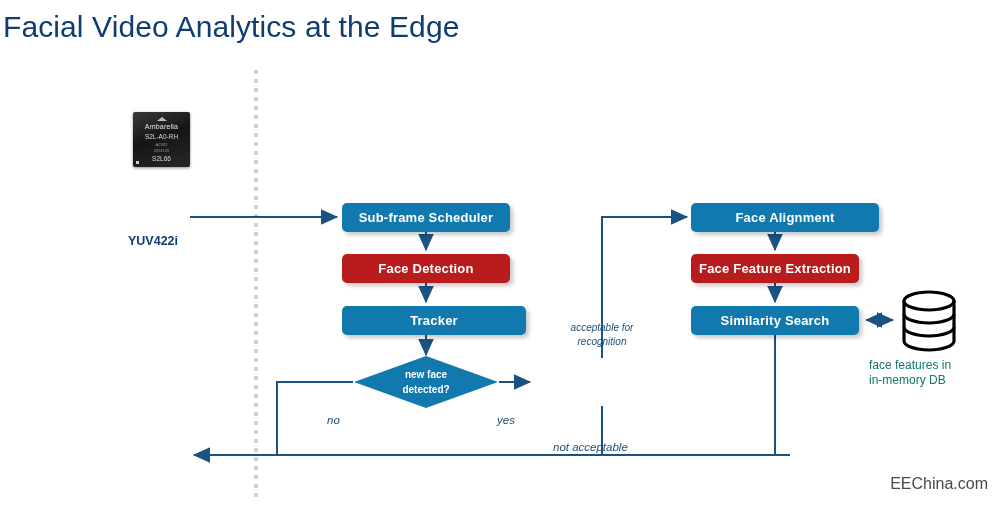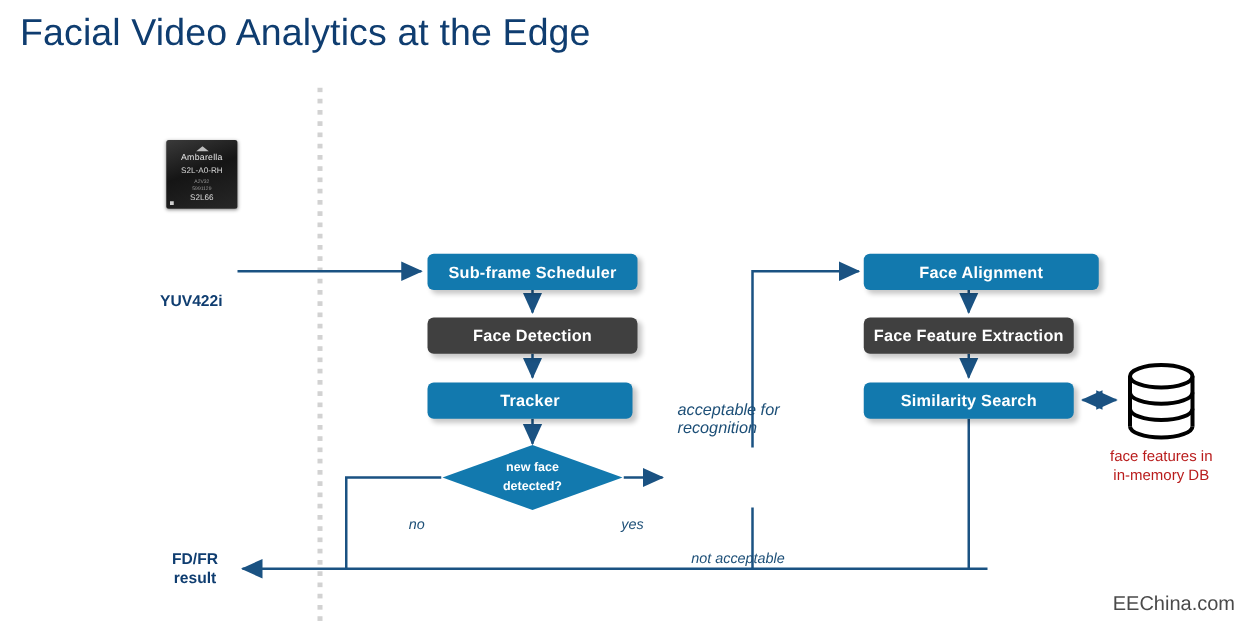--- a/index.html
+++ b/index.html
@@ -12,21 +12,21 @@
   }
   #slide {
     position: relative;
     width: 1000px;
     height: 505px;
     background: #ffffff;
     overflow: hidden;
   }
   #title {
     position: absolute;
-    left: 16px;
+    left: 3px;
     top: 10px;
     font-size: 30px;
     font-weight: 400;
     color: #0f3d70;
     letter-spacing: 0.1px;
     white-space: nowrap;
   }
 
   
   #divider {
@@ -118,21 +118,21 @@
     color: #ffffff;
     font-size: 13px;
     font-weight: bold;
     display: flex;
     align-items: center;
     justify-content: center;
     box-shadow: 3px 3px 4px rgba(0,0,0,0.22);
     letter-spacing: 0.2px;
   }
   .box.blue  { background: #1279ae; }
-  .box.green { background: #404040; }
+  .box.green { background: #b91c1c; }
 
   
   .diamond-wrap {
     position: absolute;
   }
   .diamond-shape {
     position: absolute;
     left: 0; top: 0;
     width: 100%; height: 100%;
   }
@@ -171,30 +171,30 @@
     position: absolute;
     color: #1d4f77;
     font-size: 11.5px;
     font-style: italic;
     white-space: nowrap;
     margin-top: 28px;
   }
   .edge-lbl-c {
     position: absolute;
     color: #1d4f77;
-    font-size: 13px;
+    font-size: 10px;
     font-style: italic;
+    text-align: center;
+    line-height: 14px;
+  }
+  .db-caption {
+    position: absolute;
+    color: #0f766e;
+    font-size: 12px;
     text-align: left;
-    line-height: 14px;
-  }
-  .db-caption {
-    position: absolute;
-    color: #b91c1c;
-    font-size: 12px;
-    text-align: center;
     line-height: 15px;
   }
   #watermark {
     position: absolute;
     right: 12px;
     bottom: 12px;
     color: #4a4a4a;
     font-size: 16px;
   }
   svg.layer {
@@ -269,21 +269,21 @@
       <line x1="790" y1="455" x2="194" y2="455" marker-end="url(#ah)"></line>
     </g>
   </svg>
 
   <div class="box blue" style="left:342px; top:203px; width:168px;">
     <span>Sub-frame Scheduler</span>
   </div>
   <div class="box green" style="left:342px; top:254px; width:168px;">
     <span>Face Detection</span>
   </div>
-  <div class="box blue" style="left:342px; top:306px; width:164px;">
+  <div class="box blue" style="left:342px; top:306px; width:184px;">
     <span>Tracker</span>
   </div>
   <div class="box blue" style="left:691px; top:203px; width:188px;">
     <span>Face Alignment</span>
   </div>
   <div class="box green" style="left:691px; top:254px; width:168px;">
     <span>Face Feature Extraction</span>
   </div>
   <div class="box blue" style="left:691px; top:306px; width:168px;">
     <span>Similarity Search</span>
@@ -311,24 +311,20 @@
         <path d="M6,37 a25,9 0 0 0 50,0"></path>
       </g>
     </svg>
   </div>
   <div class="db-caption" style="left:869px; top:358px; width:120px;">
     <div>face features in</div>
     <div>in-memory DB</div>
   </div>
 
   <div class="lbl" style="left:128px; top:210px;margin-top:24px;">YUV422i</div>
-  <div class="lbl-c" style="left:120px; top:440px; width:72px;">
-    <div>FD/FR</div>
-    <div>result</div>
-  </div>
 
   <div class="edge-lbl" style="left:327px; top:386px;">no</div>
   <div class="edge-lbl" style="left:497px; top:386px;">yes</div>
   <div class="edge-lbl-c" style="left:542px; top:321px; width:120px;">
     <div>acceptable for</div>
     <div>recognition</div>
   </div>
   <div class="edge-lbl" style="left:553px; top:413px;">not acceptable</div>
 
   <div id="watermark">EEChina.com</div>

